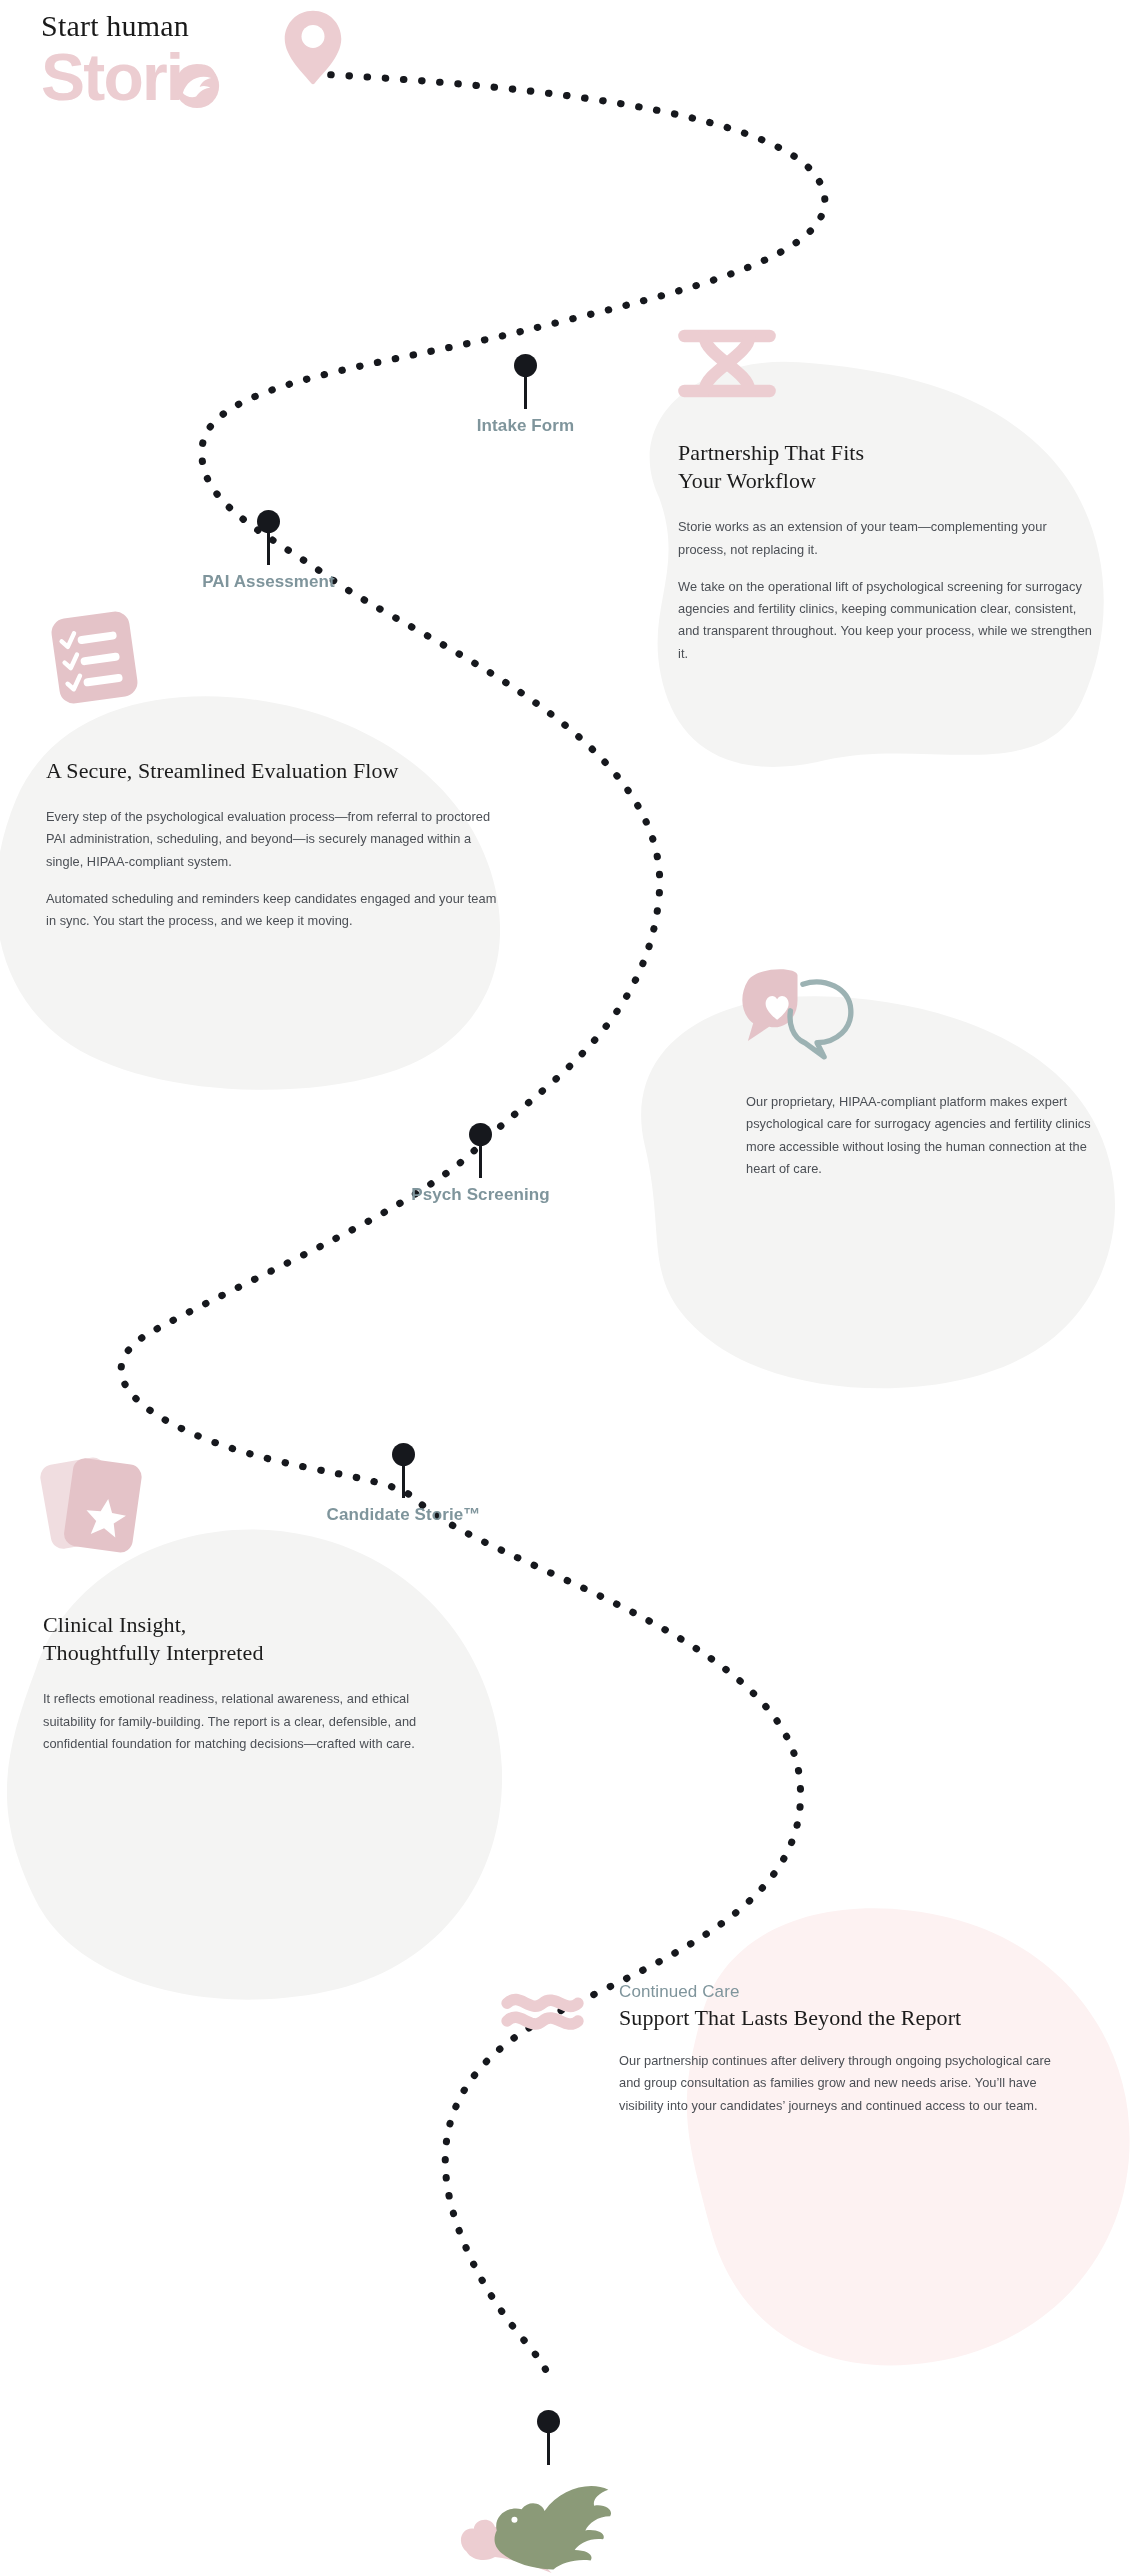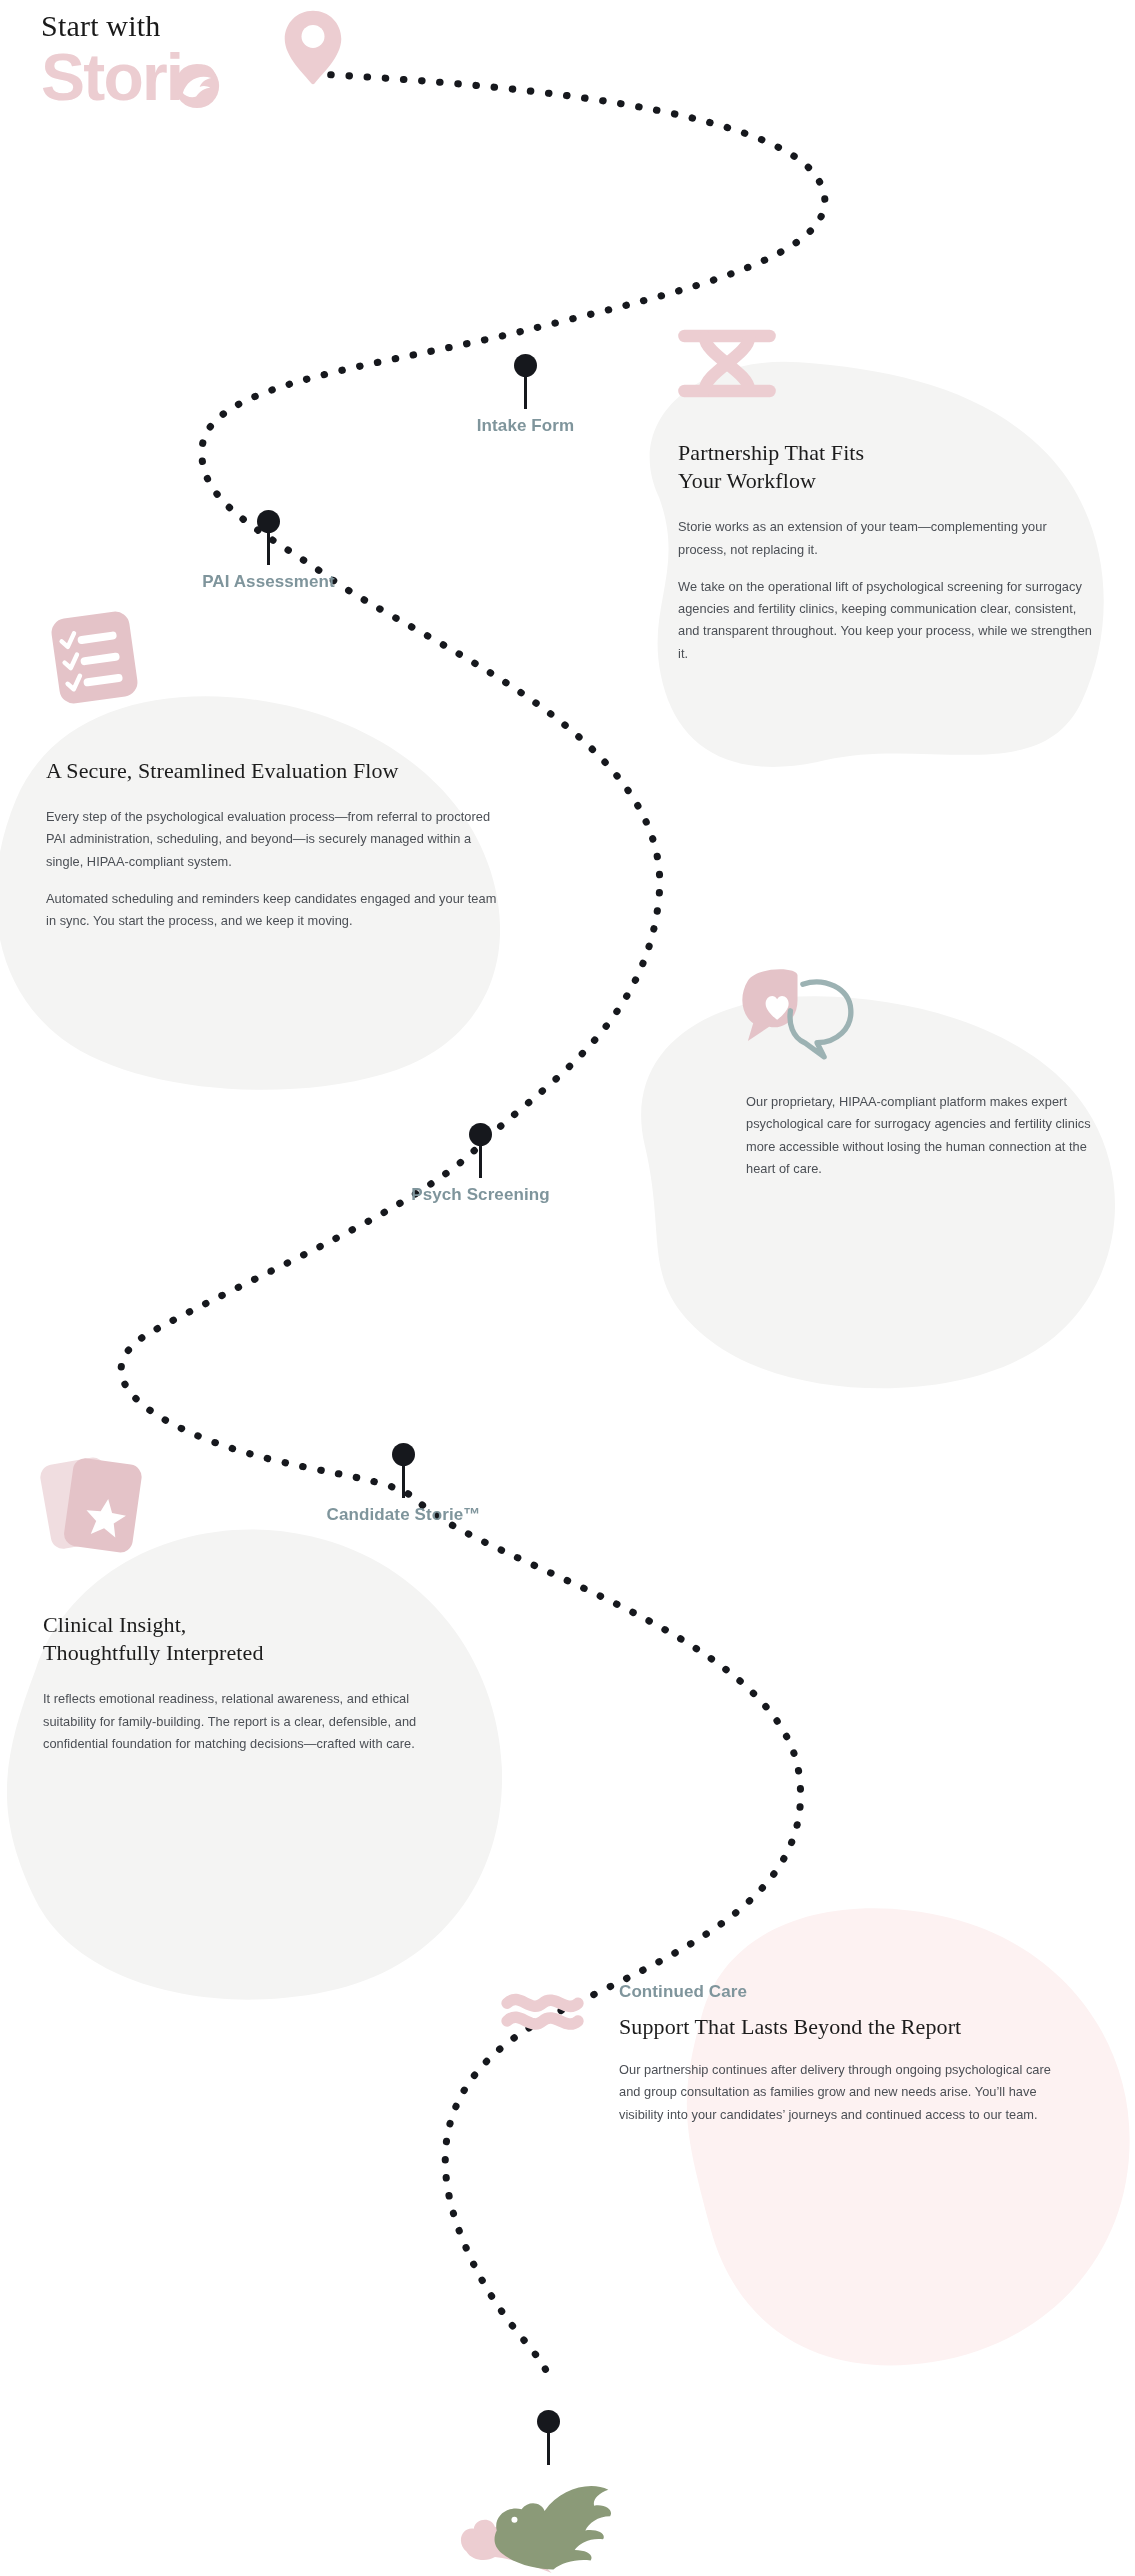--- a/index.html
+++ b/index.html
@@ -87,23 +87,23 @@
     color: #7f959c;
     white-space: nowrap;
     letter-spacing: 0.1px;
   }
   .milestone .mlabel.center  { left: 11.5px; transform: translateX(-50%); }
 
   
   .card { position: absolute; }
   .card .eyebrow {
     font-size: 17px;
-    font-weight: 700;
+    font-weight: 400;
     color: #7f959c;
-    margin-bottom: 11px;
+    margin-bottom: 2px;
     letter-spacing: 0.1px;
   }
   .card h2 {
     font-family: "Liberation Serif", serif;
     font-weight: 400;
     font-size: 22px;
     line-height: 1.28;
     color: #1c1c1c;
     letter-spacing: 0.1px;
     margin-bottom: 21px;
@@ -155,21 +155,21 @@
            C 540 1760, 880 1840, 900 2000
            C 918 2140, 760 2200, 620 2270
            C 500 2332, 480 2420, 520 2520
            C 560 2620, 614 2650, 618 2680"></path>
     </svg>
   </div>
 
   <div class="content-layer">
 
     <div class="header">
-      <div class="start-with">Start with</div>
+      <div class="start-with">Start human</div>
       <div class="logo-word">
         <span>Storie</span>
         <svg class="logo-bird" viewBox="0 0 52 52">
           <circle cx="26" cy="26" r="25" fill="#eccdd1"></circle>
           <path d="M10 34 C14 20, 28 12, 42 17 C36 18, 31 22, 29 27 C33 25, 38 26, 41 28 C35 28, 29 32, 25 38 C20 40, 13 38, 10 34 Z" fill="#ffffff"></path>
         </svg>
       </div>
       <svg class="pin-icon" viewBox="0 0 72 86">
         <path d="M36 2 C18 2 4 16 4 34 C4 54 26 74 34 84 C35 85.5 37 85.5 38 84 C46 74 68 54 68 34 C68 16 54 2 36 2 Z" fill="#eccdd1"></path>
         <circle cx="36" cy="31" r="13" fill="#ffffff"></circle>

